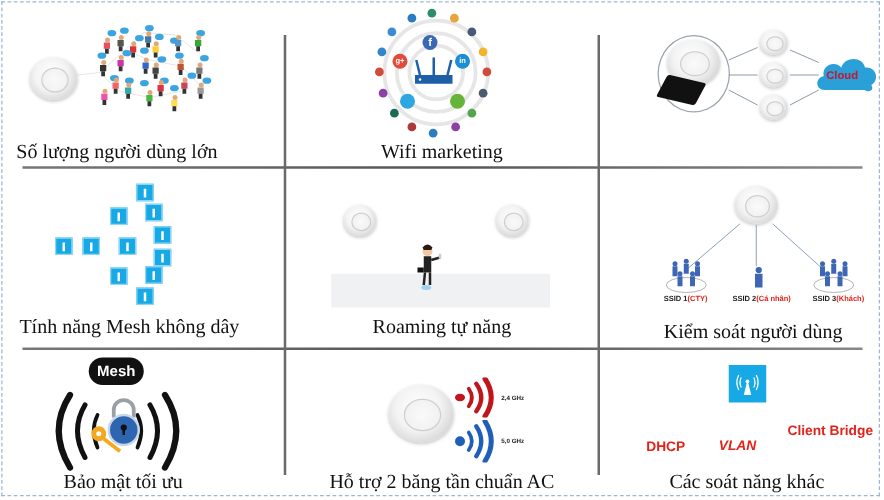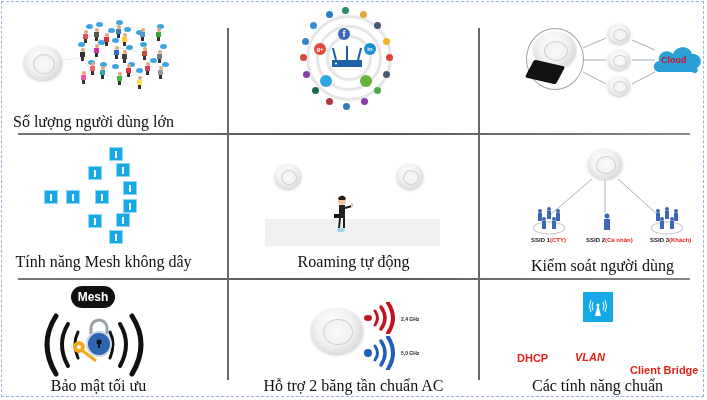--- a/index.html
+++ b/index.html
@@ -209,20 +209,21 @@
     <div class="soc" style="left:6px;top:49px;width:7px;height:7px;background:#d24a3a"></div>
     <div class="soc" style="left:92px;top:49px;width:7px;height:7px;background:#d24a3a"></div>
     <div class="soc" style="left:9px;top:66px;width:7px;height:7px;background:#8c3fa8"></div>
     <div class="soc" style="left:89px;top:66px;width:7px;height:7px;background:#4a5b70"></div>
     <div class="soc" style="left:18px;top:82px;width:7px;height:7px;background:#1b6b52"></div>
     <div class="soc" style="left:80px;top:82px;width:7px;height:7px;background:#52a64c"></div>
     <div class="soc" style="left:32px;top:93px;width:7px;height:7px;background:#b03a3a"></div>
     <div class="soc" style="left:67px;top:93px;width:7px;height:7px;background:#8c3fa8"></div>
     <div class="soc" style="left:49px;top:98px;width:7px;height:7px;background:#2c7cc4"></div>
   </div>
+  <div class="caption" style="top:113px;">Wifi marketing</div>
 </div>
 
 <div class="cell" style="left:480px;top:0;width:225px;height:133px;">
   <div style="position:absolute;left:46px;top:28px;width:56px;height:60px;border-radius:50%;border:1px solid #9aa3ad;"></div>
   <div class="ap" style="left:54px;top:32px;width:42px;height:36px;"></div>
   <div style="position:absolute;left:48px;top:63px;width:34px;height:18px;background:#111;transform:skew(-18deg) rotate(12deg);border-radius:2px;"></div>
   <div class="ap" style="left:128px;top:24px;width:22px;height:20px;"></div>
   <div class="ap" style="left:128px;top:50px;width:22px;height:20px;"></div>
   <div class="ap" style="left:128px;top:76px;width:22px;height:20px;"></div>
   <svg style="position:absolute;left:100px;top:28px;" width="80" height="70">
@@ -266,21 +267,21 @@
     <ellipse cx="8" cy="35" rx="4" ry="2" fill="#9fd2f0"></ellipse>
     <circle cx="9" cy="6" r="4" fill="#f1c8a2"></circle>
     <path d="M5 3 Q9 -2 13 3 L12 5 L6 5 Z" fill="#2b1b12"></path>
     <rect x="6" y="10" width="6" height="13" fill="#222"></rect>
     <line x1="12" y1="13" x2="19" y2="11" stroke="#222" stroke-width="2"></line>
     <rect x="18" y="8" width="2" height="4" fill="#ccc"></rect>
     <line x1="7" y1="23" x2="6" y2="33" stroke="#222" stroke-width="2"></line>
     <line x1="11" y1="23" x2="11" y2="33" stroke="#222" stroke-width="2"></line>
     <rect x="1" y="19" width="5" height="4" fill="#111"></rect>
   </svg>
-  <div class="caption" style="top:118px;">Roaming tự động</div>
+  <div class="caption" style="top:118px;">Roaming tự năng</div>
 </div>
 
 <div class="cell" style="left:480px;top:135px;width:225px;height:102px;">
   <div class="ap" style="left:108px;top:14px;width:34px;height:30px;"></div>
   <svg style="position:absolute;left:50px;top:40px;" width="130" height="45">
     <g stroke="#8aa0b8" stroke-width="0.8">
       <line x1="62" y1="4" x2="20" y2="40"></line>
         <line x1="75" y1="5" x2="75" y2="38"></line>
         <line x1="88" y1="4" x2="128" y2="40"></line>
     </g>
@@ -384,15 +385,15 @@
           <path d="M8 8 Q5 14 8 20"></path>
         <path d="M20 10 Q22 14 20 18"></path>
           <path d="M22 8 Q25 14 22 20"></path>
       </g>
       <polygon points="15,12 12,24 18,24" fill="#fff"></polygon>
       <circle cx="15" cy="13" r="1.5" fill="#fff"></circle>
     </svg>
   </div>
   <div class="red-lbl" style="left:37px;top:72px;">DHCP</div>
   <div class="red-lbl" style="left:95px;top:71px;font-style:italic;">VLAN</div>
-  <div class="red-lbl" style="left:150px;top:84px;">Client Bridge</div>
-  <div class="caption" style="top:97px;left:10px;">Các tính năng chuẩn</div>
+  <div class="red-lbl" style="left:150px;top:59px;">Client Bridge</div>
+  <div class="caption" style="top:97px;left:10px;">Các soát năng khác</div>
 </div>
 
 </body></html>

